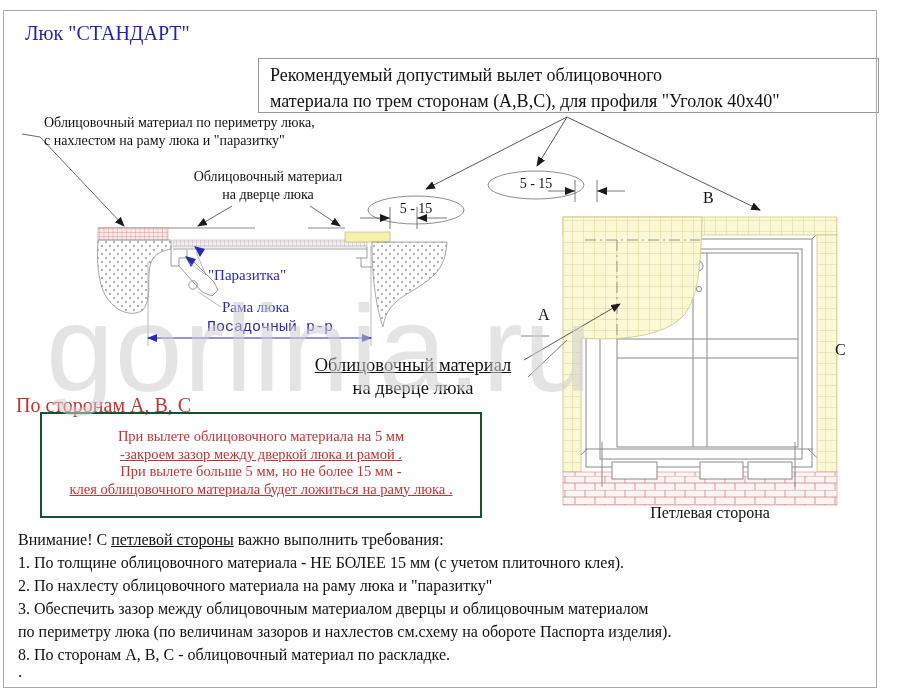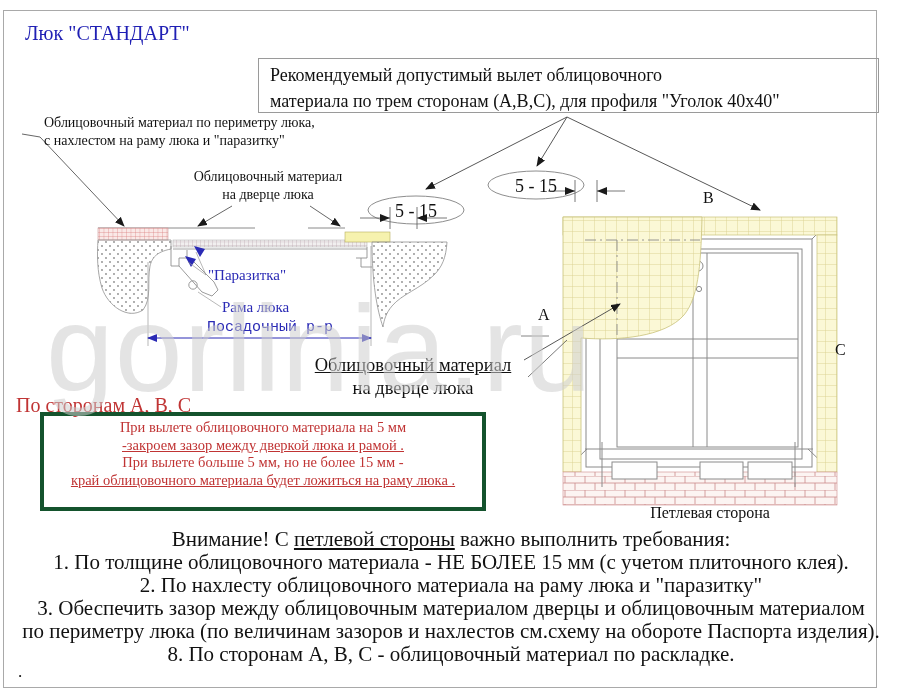--- a/index.html
+++ b/index.html
@@ -10,36 +10,36 @@
   .title{left:25px;top:22px;font-size:20px;color:#1f1fb4;}
   .recbox{left:258px;top:58px;width:600px;height:50px;border:1px solid #9a9a9a;
           padding:3px 8px 0 11px;font-size:18px;line-height:26px;}
   .small-label{font-size:14px;line-height:18px;}
   .blue{color:#2a2ab5;}
   .lbl-perimeter{left:44px;top:114px;}
   .lbl-door-small{left:183px;top:168px;width:170px;text-align:center;}
   .lbl-parazitka{left:208px;top:267px;font-size:15px;}
   .lbl-rama{left:222px;top:299px;font-size:15px;}
   .lbl-posad{left:207px;top:319px;font-size:15px;font-family:Liberation Mono, monospace;}
-  .dim-txt{width:52px;text-align:center;font-size:18px;}
+  .dim-txt{width:52px;text-align:center;font-size:14px;}
   .dim1{left:390px;top:201px;}
   .dim2{left:510px;top:176px;}
   .big-label{left:296px;top:354px;width:234px;text-align:center;font-size:18.5px;line-height:23px;}
   .big-label .l1{text-decoration:underline;}
   .side-letter{font-size:16px;}
   .side-a{left:538px;top:306px;}
   .side-b{left:703px;top:189px;}
   .side-c{left:835px;top:341px;}
   .lbl-hinge{left:645px;top:504px;width:130px;text-align:center;font-size:16px;}
   .red{color:#c03434;}
   .red-header{left:16px;top:394px;font-size:20px;}
-  .red-box{left:40px;top:412px;width:438px;height:88px;border:4px solid #14532d;
-           padding-top:3px;text-align:center;font-size:14.5px;line-height:17.5px;}
+  .red-box{left:40px;top:412px;width:438px;height:88px;border:2px solid #14532d;
+           padding-top:14px;text-align:center;font-size:14.5px;line-height:17.5px;}
   .u{text-decoration:underline;}
-  .notes{left:18px;top:528px;width:866px;font-size:21px;line-height:23px;text-align:center;}
+  .notes{left:18px;top:528px;width:866px;font-size:16px;line-height:23px;}
   .stray-dot{left:18px;top:662px;font-size:17px;}
   .watermark{left:46px;top:288px;font-family:Liberation Sans, sans-serif;
              font-size:122px;line-height:1;color:#cfcfcf;opacity:.55;letter-spacing:1px;
              pointer-events:none;z-index:5;}
   .layer-text{z-index:3;}
   svg.draw{left:0;top:0;z-index:2;}
 </style>
 </head>
 <body>
 
@@ -209,21 +209,21 @@
   <div class="abs layer-text side-letter side-a">А</div>
   <div class="abs layer-text side-letter side-b">В</div>
   <div class="abs layer-text side-letter side-c">С</div>
   <div class="abs layer-text lbl-hinge">Петлевая сторона</div>
 
   <div class="abs layer-text red red-header">По сторонам А, В, С</div>
   <div class="abs layer-text red red-box">
     <div>При вылете облицовочного материала на 5 мм</div>
     <div class="u">-закроем зазор между дверкой люка и рамой .</div>
     <div>При вылете больше 5 мм, но не более 15 мм -</div>
-    <div class="u">край облицовочного материала будет ложиться на раму люка .</div>
+    <div class="u">клея облицовочного материала будет ложиться на раму люка .</div>
   </div>
 
   <div class="abs layer-text notes">
     <div><span>Внимание! С </span><span class="u">петлевой стороны</span><span> важно выполнить требования:</span></div>
     <div>1. По толщине облицовочного материала - НЕ БОЛЕЕ 15 мм (с учетом плиточного клея).</div>
     <div>2. По нахлесту облицовочного материала на раму люка и "паразитку"</div>
     <div>3. Обеспечить зазор между облицовочным материалом дверцы и облицовочным материалом</div>
     <div> по периметру люка (по величинам зазоров и нахлестов см.схему на обороте Паспорта изделия).</div>
     <div>8. По сторонам А, В, С - облицовочный материал по раскладке.</div>
   </div>

